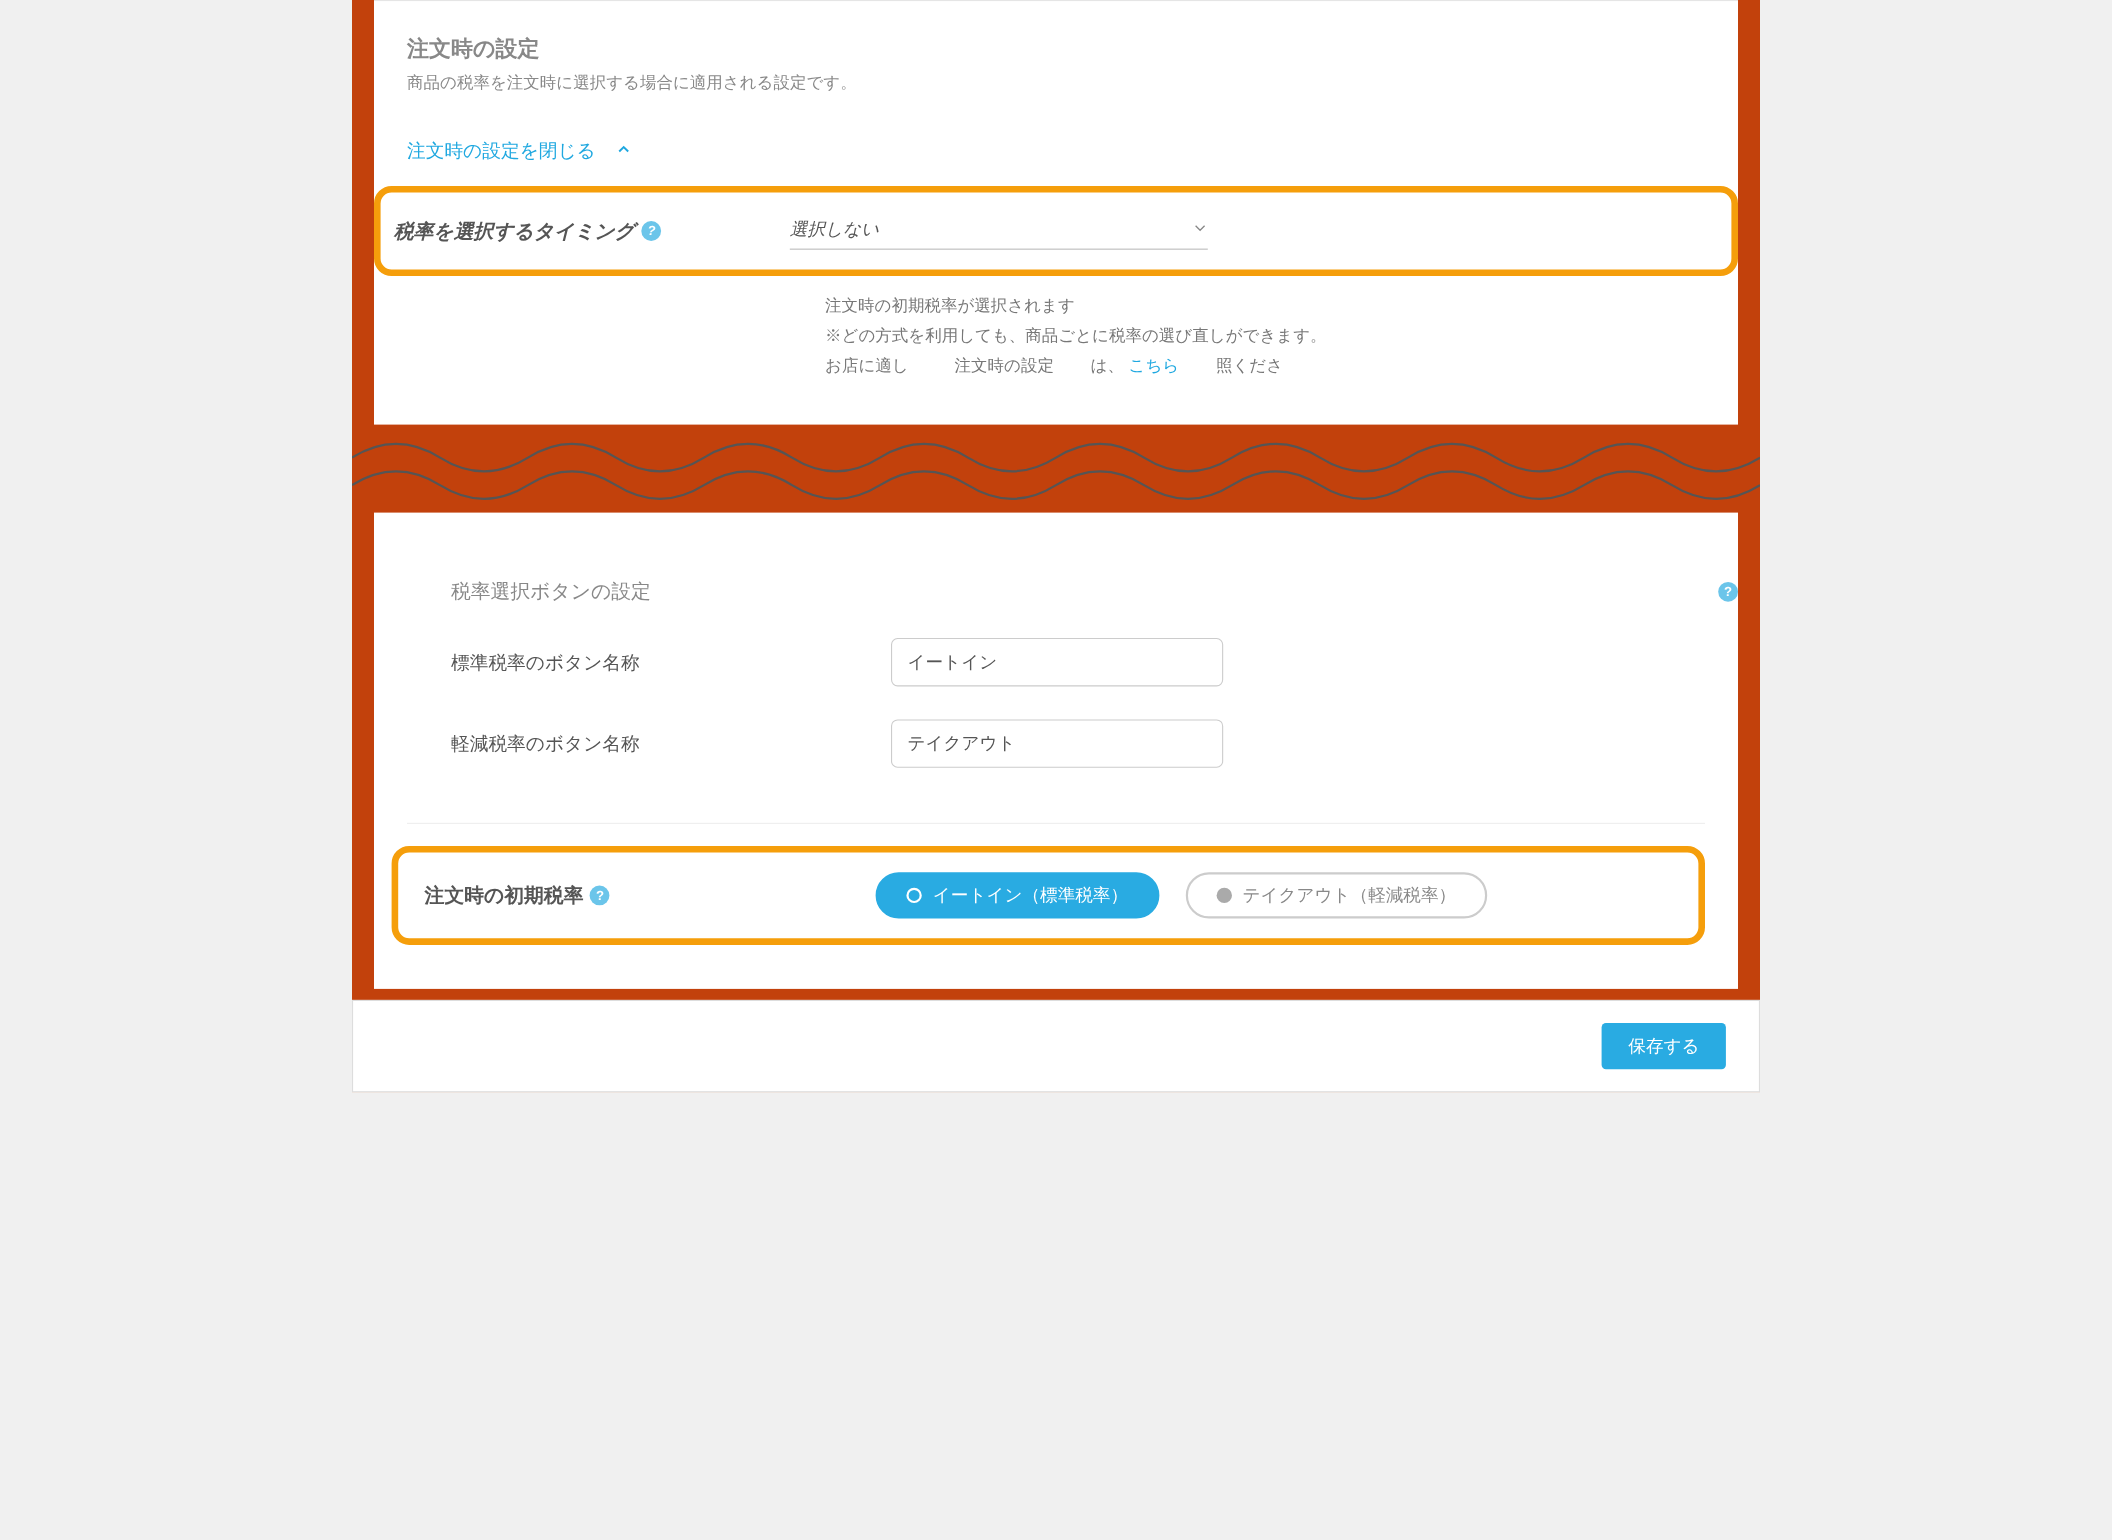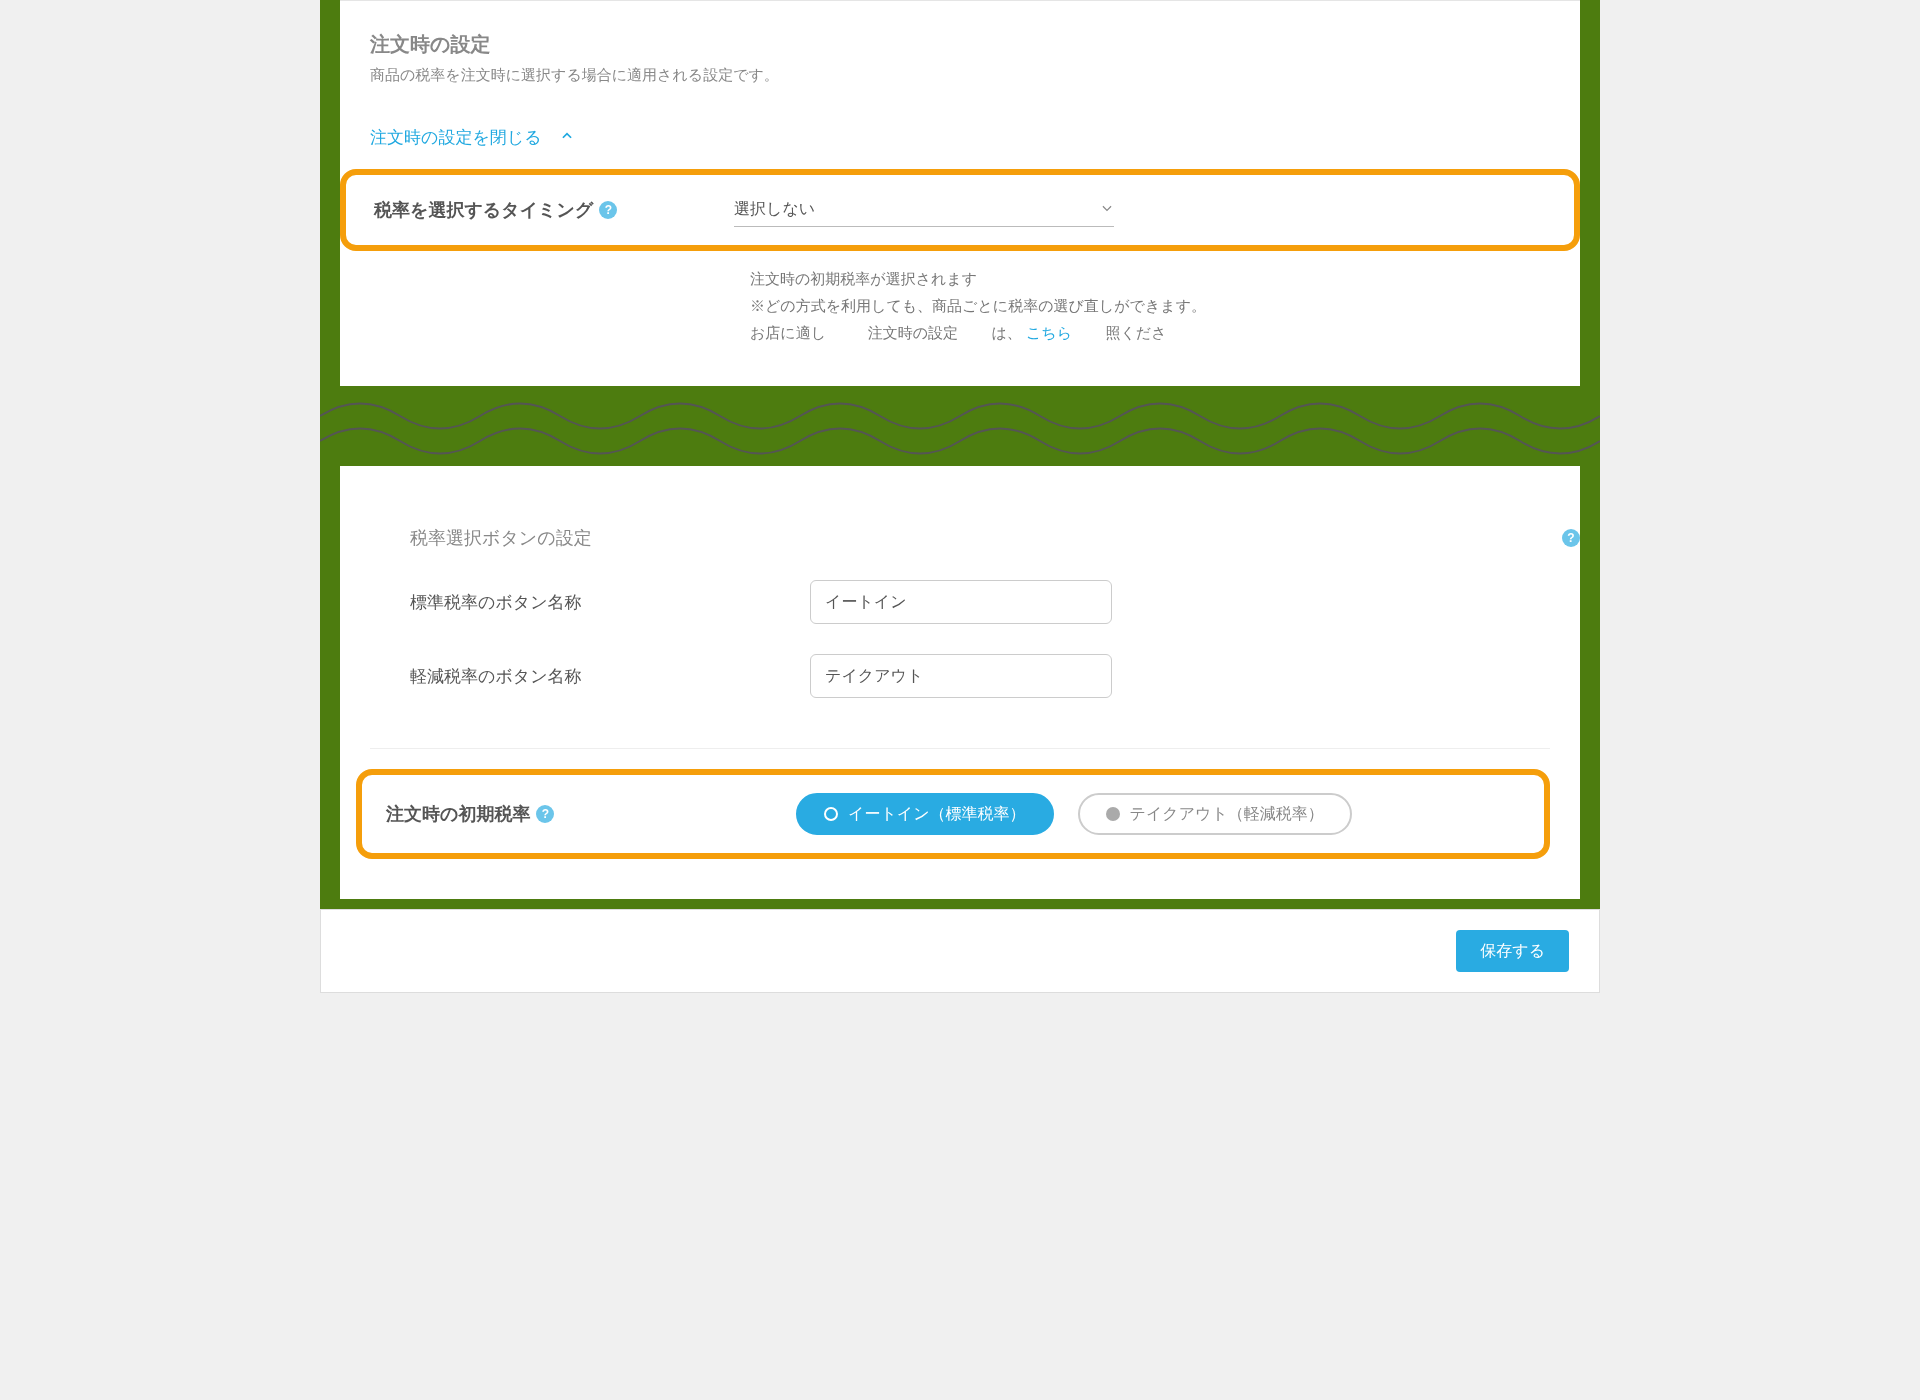--- a/index.html
+++ b/index.html
@@ -5,21 +5,21 @@
     * { box-sizing: border-box; margin: 0; padding: 0; }
     body {
       font-family: -apple-system, BlinkMacSystemFont, "Segoe UI", "Hiragino Sans", sans-serif;
       background: #f0f0f0;
       color: #555;
       font-size: 16px;
     }
     .page-wrap {
       width: 1280px;
       margin: 0 auto;
-      background: #4d7c0f;
+      background: #c2410c;
     }
     .card {
       background: #fff;
       margin: 0 20px;
       padding: 30px 0 40px 0;
       border-top: 1px solid #e5e5e5;
     }
     .card-inner { padding: 0 30px; }
     .section-title {
       color: #888;
@@ -41,24 +41,25 @@
       cursor: pointer;
       margin-bottom: 20px;
       margin-top: 41px;
     }
     .chevron-up svg { width: 14px; height: 14px; }
 
     
     .highlight-box {
       border: 6px solid #f59e0b;
       border-radius: 16px;
-      padding: 18px 28px;
+      padding: 18px 12px;
       margin-bottom: 12px;
       display: flex;
       align-items: center;
+      font-style: italic;
     }
     .field-row {
       display: flex;
       align-items: center;
     }
     .field-label {
       width: 360px;
       flex-shrink: 0;
       color: #555;
       font-size: 18px;

